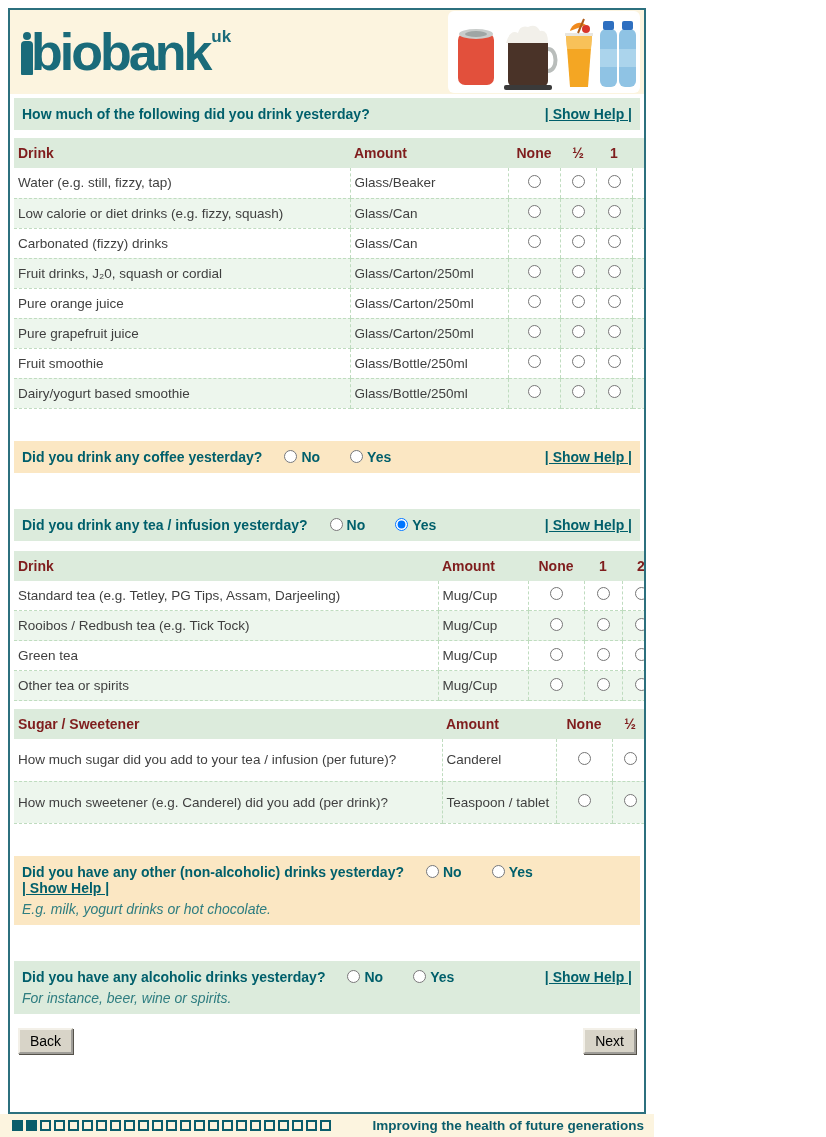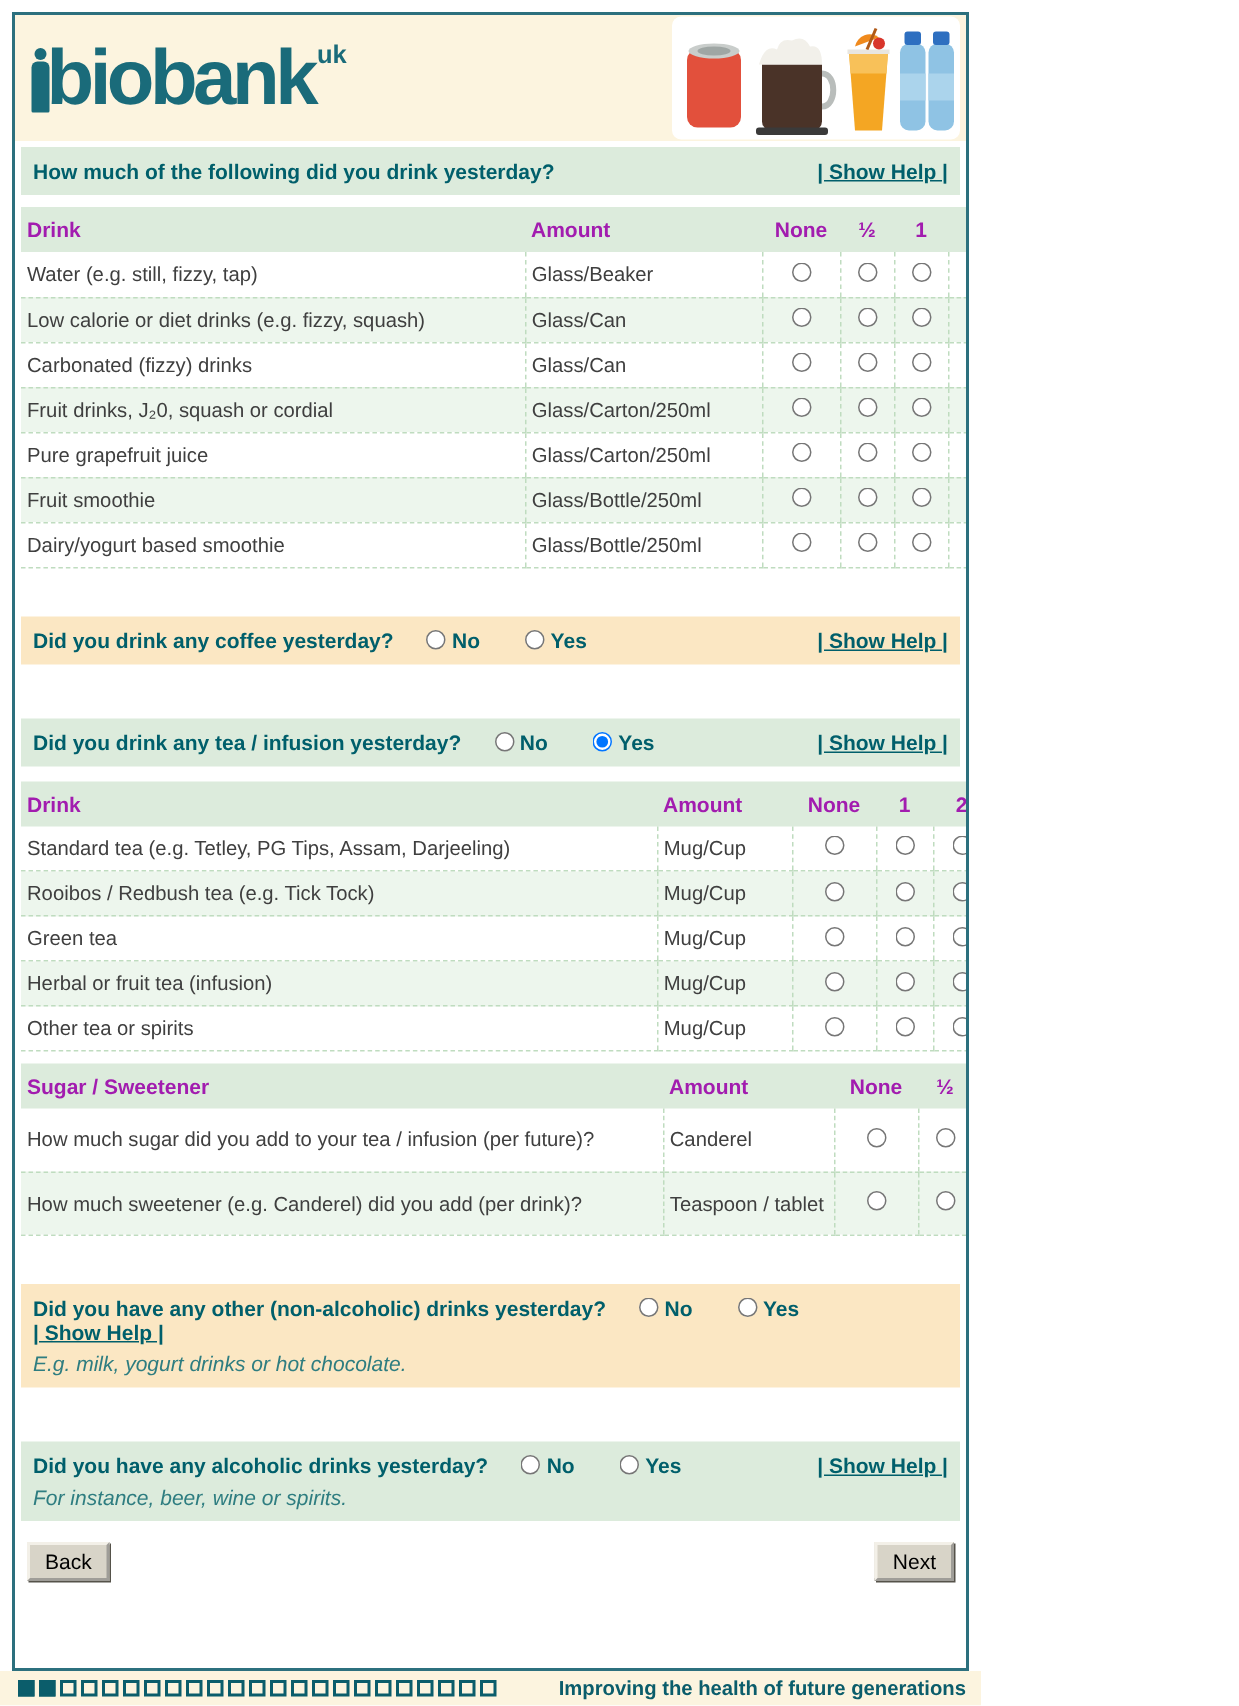--- a/index.html
+++ b/index.html
@@ -45,21 +45,21 @@
   .qbar { flex-wrap: wrap; }
   .qbar .question { margin-right: 22px; text-align: center; }
   .qbar label { display: inline-flex; align-items: center; margin-right: 30px; cursor: pointer; color: #005F6B; font-weight: bold; }
   .qbar input[type=radio] { margin-right: 4px; }
   .qbar .note {
     flex-basis: 100%; font-style: italic; font-weight: normal; color: #2E7D80; margin-top: 5px;
   }
   
   table { border-collapse: collapse; table-layout: fixed; width: 798px; margin-top: 8px; }
   thead th {
-    background: #DCEBDC; color: #a21caf; font-weight: bold; font-size: 14px;
+    background: #DCEBDC; color: #7f1d1d; font-weight: bold; font-size: 14px;
     height: 30px; padding: 0 4px; text-align: left; vertical-align: middle;
   }
   thead th.opt { text-align: center; padding: 0; }
   tbody td { height: 30px; padding: 2px 4px; vertical-align: middle; font-size: 13.5px; color: #3f3f3f;
     border-bottom: 1px dashed #BFDCBF; }
   tbody tr:nth-child(even) { background: #EDF6ED; }
   tbody td.amt, tbody td.opt { border-left: 1px dashed #BFDCBF; }
   tbody td.opt { text-align: center; padding: 0; }
   table.tall tbody td { height: 42px; }
   
@@ -198,20 +198,32 @@
               <td class="opt"><input type="radio" name="table-drinks-3" style=""></td>
               <td class="opt"><input type="radio" name="table-drinks-3" style=""></td>
               <td class="opt"><input type="radio" name="table-drinks-3" style=""></td>
               <td class="opt"><input type="radio" name="table-drinks-3" style=""></td>
               <td class="opt"><input type="radio" name="table-drinks-3" style=""></td>
               <td class="opt"><input type="radio" name="table-drinks-3" style=""></td>
               <td class="opt"><input type="radio" name="table-drinks-3" style=""></td>
               <td class="opt"><input type="radio" name="table-drinks-3" style=""></td>
             </tr>
             <tr>
+              <td class="lbl">Pure orange juice</td>
+              <td class="amt">Glass/Carton/250ml</td>
+              <td class="opt"><input type="radio" name="table-drinks-4" style=""></td>
+              <td class="opt"><input type="radio" name="table-drinks-4" style=""></td>
+              <td class="opt"><input type="radio" name="table-drinks-4" style=""></td>
+              <td class="opt"><input type="radio" name="table-drinks-4" style=""></td>
+              <td class="opt"><input type="radio" name="table-drinks-4" style=""></td>
+              <td class="opt"><input type="radio" name="table-drinks-4" style=""></td>
+              <td class="opt"><input type="radio" name="table-drinks-4" style=""></td>
+              <td class="opt"><input type="radio" name="table-drinks-4" style=""></td>
+            </tr>
+            <tr>
               <td class="lbl">Pure grapefruit juice</td>
               <td class="amt">Glass/Carton/250ml</td>
               <td class="opt"><input type="radio" name="table-drinks-5" style=""></td>
               <td class="opt"><input type="radio" name="table-drinks-5" style=""></td>
               <td class="opt"><input type="radio" name="table-drinks-5" style=""></td>
               <td class="opt"><input type="radio" name="table-drinks-5" style=""></td>
               <td class="opt"><input type="radio" name="table-drinks-5" style=""></td>
               <td class="opt"><input type="radio" name="table-drinks-5" style=""></td>
               <td class="opt"><input type="radio" name="table-drinks-5" style=""></td>
               <td class="opt"><input type="radio" name="table-drinks-5" style=""></td>
@@ -323,31 +335,20 @@
               <td class="amt">Mug/Cup</td>
               <td class="opt"><input type="radio" name="table-tea-2" style=""></td>
               <td class="opt"><input type="radio" name="table-tea-2" style=""></td>
               <td class="opt"><input type="radio" name="table-tea-2" style=""></td>
               <td class="opt"><input type="radio" name="table-tea-2" style=""></td>
               <td class="opt"><input type="radio" name="table-tea-2" style=""></td>
               <td class="opt"><input type="radio" name="table-tea-2" style=""></td>
               <td class="opt"><input type="radio" name="table-tea-2" style=""></td>
             </tr>
             <tr>
-              <td class="lbl">Herbal or fruit tea (infusion)</td>
-              <td class="amt">Mug/Cup</td>
-              <td class="opt"><input type="radio" name="table-tea-3" style=""></td>
-              <td class="opt"><input type="radio" name="table-tea-3" style=""></td>
-              <td class="opt"><input type="radio" name="table-tea-3" style=""></td>
-              <td class="opt"><input type="radio" name="table-tea-3" style=""></td>
-              <td class="opt"><input type="radio" name="table-tea-3" style=""></td>
-              <td class="opt"><input type="radio" name="table-tea-3" style=""></td>
-              <td class="opt"><input type="radio" name="table-tea-3" style=""></td>
-            </tr>
-            <tr>
               <td class="lbl">Other tea or spirits</td>
               <td class="amt">Mug/Cup</td>
               <td class="opt"><input type="radio" name="table-tea-4" style=""></td>
               <td class="opt"><input type="radio" name="table-tea-4" style=""></td>
               <td class="opt"><input type="radio" name="table-tea-4" style=""></td>
               <td class="opt"><input type="radio" name="table-tea-4" style=""></td>
               <td class="opt"><input type="radio" name="table-tea-4" style=""></td>
               <td class="opt"><input type="radio" name="table-tea-4" style=""></td>
               <td class="opt"><input type="radio" name="table-tea-4" style=""></td>
             </tr>

